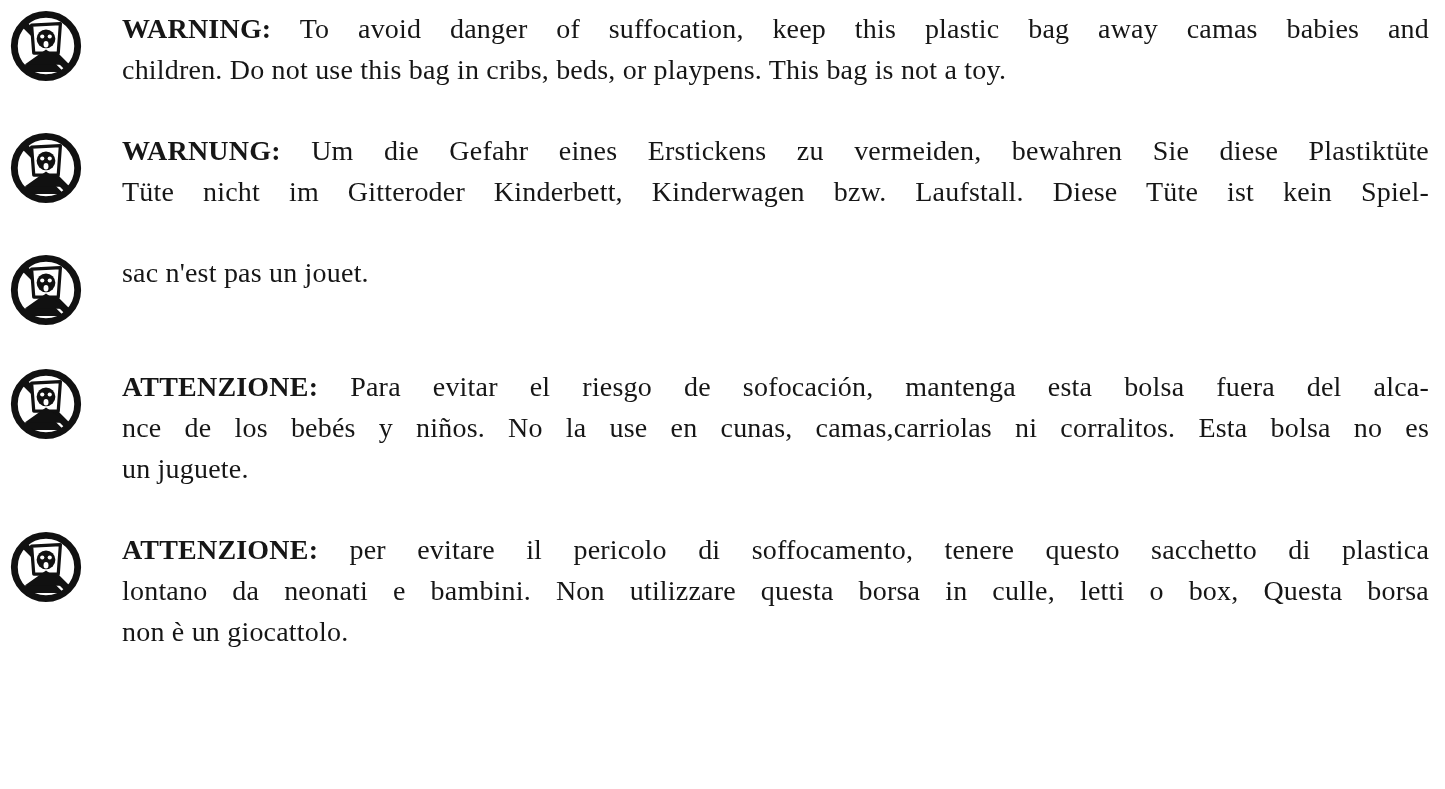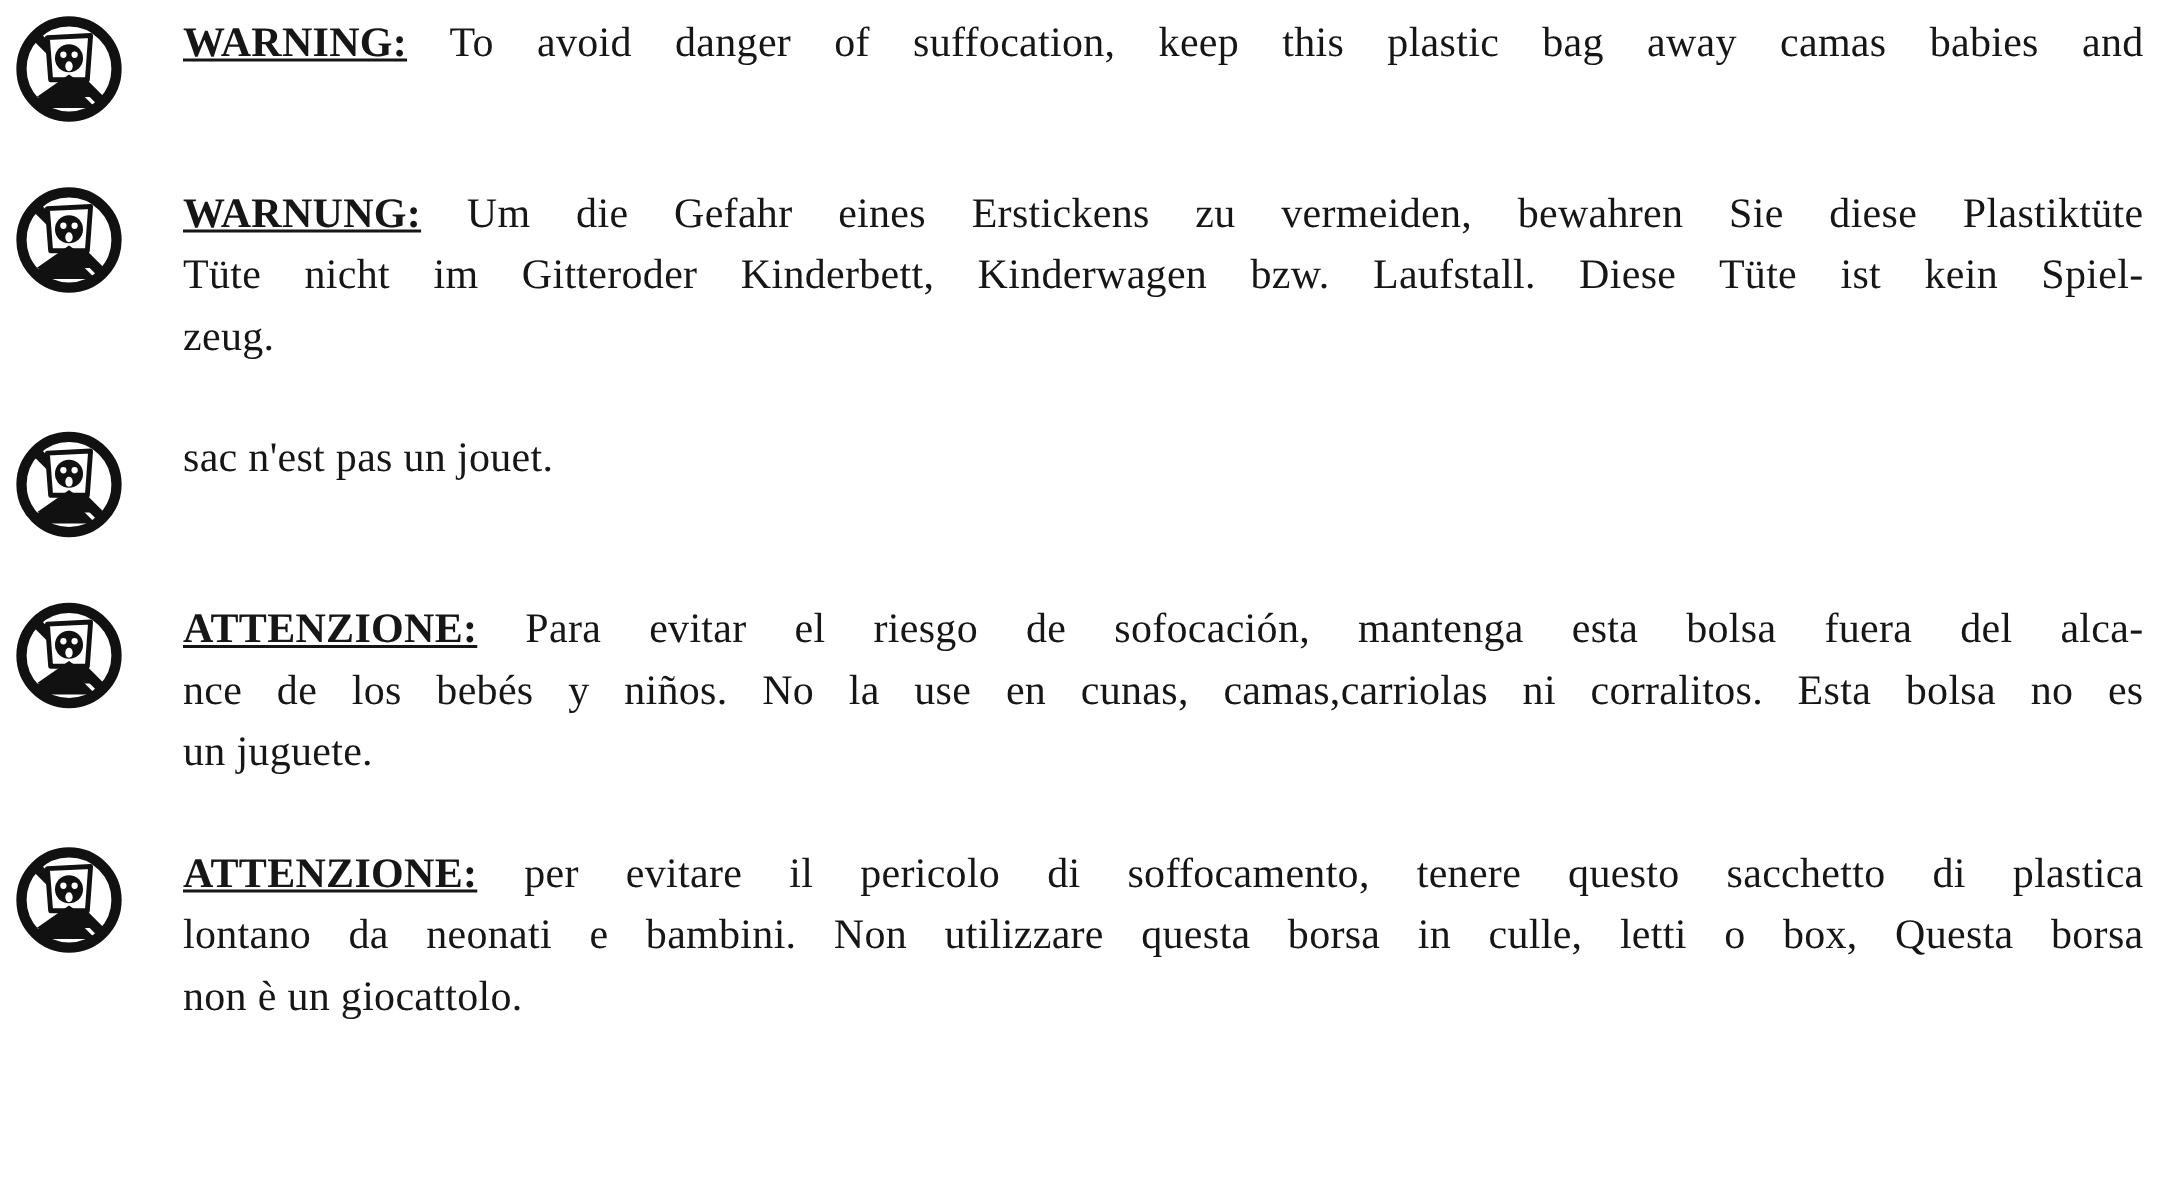--- a/index.html
+++ b/index.html
@@ -14,21 +14,21 @@
     display: flex;
     flex-direction: column;
     gap: 40px;
     overflow: hidden;
   }
   .section { display: flex; align-items: flex-start; }
   .icon-col { flex: 0 0 112px; padding-top: 2px; padding-left: 4px; }
   .text-col { flex: 1; font-size: 28px; line-height: 41px; letter-spacing: 0.2px; }
   .line { min-height: 41px; }
   .line.just { text-align: justify; text-align-last: justify; text-justify: inter-word; }
-  .head { font-weight: 700; text-decoration: underline; }
+  .head { font-weight: 700; }
   .warn-svg { display: block; }
 </style>
 </head>
 <body>
 
 <svg width="0" height="0" style="position:absolute">
   <defs>
     <g id="suffocation-icon">
       <clipPath id="iconClip">
           <circle cx="50" cy="50" r="44"></circle>
@@ -52,33 +52,33 @@
 <div class="page">
 
   <div class="section">
     <div class="icon-col">
       <svg class="warn-svg" width="72" height="72" viewBox="0 0 100 100">
         <use href="#suffocation-icon"></use>
       </svg>
     </div>
     <div class="text-col">
       <div class="line just"><b class="head">WARNING:</b> <span>To avoid danger of suffocation, keep this plastic bag away camas babies and</span></div>
+      <div class="line">children. Do not use this bag in cribs, beds, or playpens. This bag is not a toy.</div>
     </div>
   </div>
 
   <div class="section">
     <div class="icon-col">
       <svg class="warn-svg" width="72" height="72" viewBox="0 0 100 100">
         <use href="#suffocation-icon"></use>
       </svg>
     </div>
     <div class="text-col">
       <div class="line just"><b class="head">WARNUNG:</b> <span>Um die Gefahr eines Erstickens zu vermeiden, bewahren Sie diese Plastiktüte</span></div>
       <div class="line just">Tüte nicht im Gitteroder Kinderbett, Kinderwagen bzw. Laufstall. Diese Tüte ist kein Spiel-</div>
-      <div class="line">zeug.</div>
     </div>
   </div>
 
   <div class="section">
     <div class="icon-col">
       <svg class="warn-svg" width="72" height="72" viewBox="0 0 100 100">
         <use href="#suffocation-icon"></use>
       </svg>
     </div>
     <div class="text-col">

